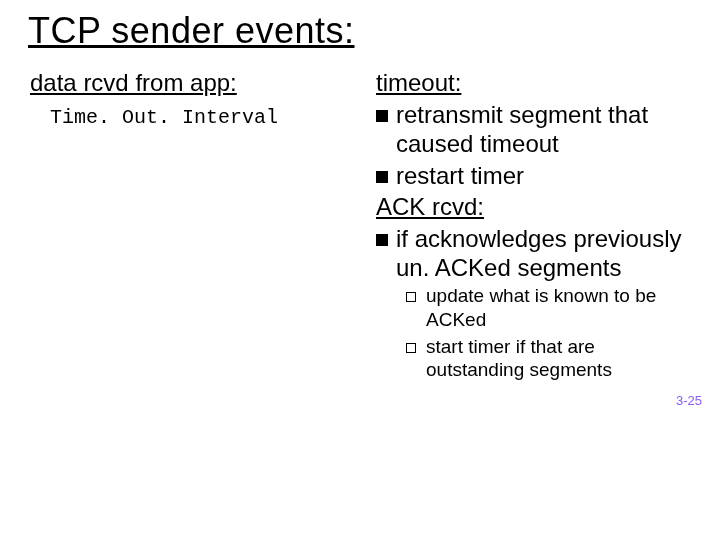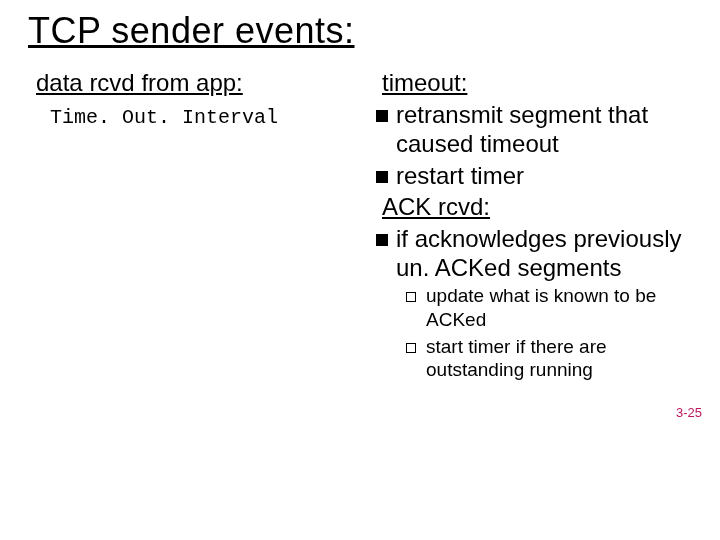--- a/index.html
+++ b/index.html
@@ -29,21 +29,21 @@
   .cols {
     display: flex;
     gap: 24px;
   }
   .col {
     flex: 1 1 0;
   }
   .section-head {
     font-size: 24px;
     text-decoration: underline;
-    margin: 2px 0 2px 8px;
+    margin: 2px 0 2px 2px;
     line-height: 1.25;
   }
   ul.bul1 {
     list-style: none;
     padding: 0;
     margin: 0;
   }
   ul.bul1 > li {
     position: relative;
     padding-left: 22px;
@@ -86,24 +86,24 @@
   .mono {
     font-family: "Courier New", Courier, monospace;
     font-size: 20px;
     display: block;
     margin-left: 22px;
     margin-top: 8px;
   }
   .pagenum {
     position: absolute;
     right: 18px;
-    bottom: 0;
+    bottom: 12px;
     font-family: Arial, Helvetica, sans-serif;
     font-size: 13px;
-    color: #be185d;
+    color: #8b5cf6;
   }
 </style>
 </head>
 <body>
 
 <div class="slide">
 
   <div class="title">TCP sender events:</div>
 
   <div class="cols">
@@ -118,20 +118,20 @@
       <ul class="bul1">
         <li>retransmit segment that caused timeout</li>
         <li>restart timer</li>
       </ul>
       <div class="section-head" style="margin-top:2px;">ACK rcvd:</div>
       <ul class="bul1">
         <li>if acknowledges previously un. ACKed segments</li>
       </ul>
       <ul class="bul2">
         <li>update what is known to be ACKed</li>
-        <li>start timer if there are outstanding running</li>
+        <li>start timer if that are outstanding segments</li>
       </ul>
     </div>
 
   </div>
 
   <div class="pagenum">3-25</div>
 </div>
 
 </body></html>

